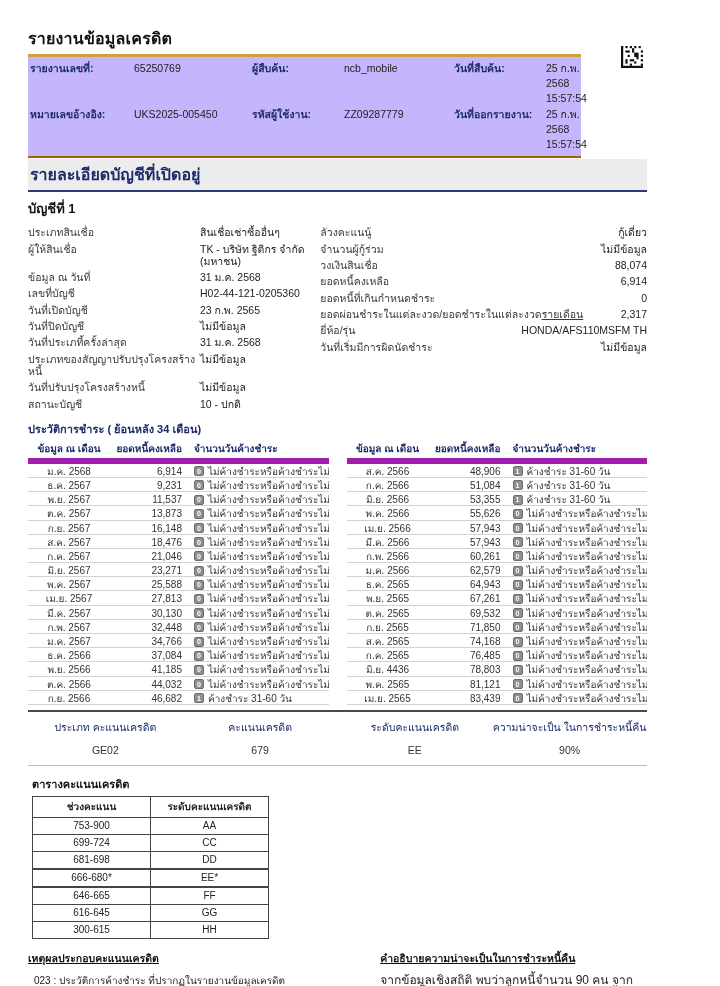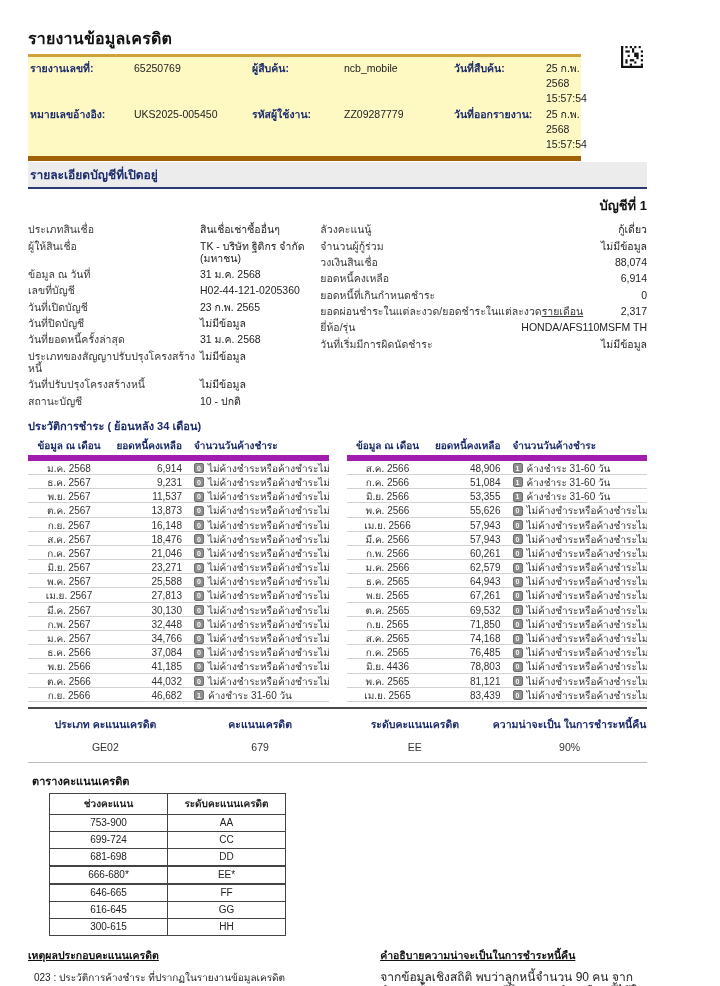--- a/index.html
+++ b/index.html
@@ -8,32 +8,32 @@
     background:#ffffff; color:#222;
     width:720px;
   }
   .page { width:684px; height:986px; overflow:hidden; padding:26px 37px 0 28px; position:relative; background:#fff; }
 
   
   .report-head { position:relative; }
   .head-main { margin-right:66px; }
   .report-title { font-size:16px; font-weight:bold; color:#111; letter-spacing:.2px; padding-bottom:3px; }
   .gold-rule { height:3px; background:#d2a23a; }
-  .meta-band { background:#fef9c3; padding:4px 2px 4px 2px; border-bottom:5px solid #a16207;
+  .meta-band { background:#c4b5fd; padding:4px 2px 4px 2px; border-bottom:2px solid #a16207;
                display:grid; grid-template-columns:104px 118px 92px 110px 92px 1fr; row-gap:1px; }
   .meta-field { display:contents; }
   .meta-label { font-size:10.5px; font-weight:bold; color:#1c2b6b; line-height:15px; }
   .meta-value { font-size:10.5px; color:#222; line-height:15px; }
   .qr { position:absolute; top:20px; right:4px; width:22px; height:22px; }
 
   .section-bar { background:#ececec; border-bottom:2px solid #2b3a73; padding:3px 2px; margin-top:1px; }
-  .section-bar span { font-size:12px; font-weight:bold; color:#1c2b6b; }
+  .section-bar span { font-size:16px; font-weight:bold; color:#1c2b6b; }
 
   
-  .acct-title { text-align:right; font-size:13px; font-weight:bold; color:#111; margin:6px 0 5px 0; }
+  .acct-title { text-align:left; font-size:13px; font-weight:bold; color:#111; margin:6px 0 5px 0; }
   .acct-wrap { display:flex; gap:14px; }
   .acct-col-left  { width:46%; }
   .acct-col-right { width:54%; }
   .acct-row { display:flex; font-size:10.5px; line-height:12px; padding:2.2px 0; }
   .acct-label { color:#3a3a3a; }
   .acct-col-left .acct-label { width:172px; flex:0 0 172px; }
   .acct-value { color:#222; }
   .acct-col-left .acct-value { flex:1; }
   .acct-col-right .acct-value { margin-left:auto; text-align:right; }
   .u { text-decoration:underline; }
@@ -51,27 +51,27 @@
   .h-bal    { text-align:right; padding-right:4px; }
   .h-status { padding-left:8px; display:flex; align-items:center; gap:4px; white-space:nowrap; overflow:hidden; }
   .hist-ico { display:inline-flex; align-items:center; justify-content:center; width:10px; height:10px;
               background:#8f8f8f; border:1px solid #6d6d6d; border-radius:2px; color:#fff;
               font-size:7px; font-weight:bold; flex:0 0 10px; }
   .thick-rule { height:2px; background:#4a4a4a; margin-top:5px; }
 
   
   .score-summary { border-bottom:1px solid #bbb; padding:5px 0 6px 0; }
   .score-grid { display:grid; grid-template-columns:1fr 1fr 1fr 1fr; text-align:center; }
-  .score-grid .sh { font-size:10.5px; font-weight:bold; color:#1c2b6b; padding:2px 0 6px 0; }
+  .score-grid .sh { font-size:10.5px; font-weight:normal; color:#1c2b6b; padding:2px 0 6px 0; }
   .score-grid .sv { font-size:10.5px; color:#333; padding:2px 0 3px 0; }
 
   
   .band-block { margin-top:9px; }
   .band-title { font-size:11px; font-weight:bold; color:#111; margin-bottom:3px; padding-left:4px; }
-  table.bands { border-collapse:collapse; margin-left:21px;border-radius:17px; }
+  table.bands { border-collapse:collapse; margin-left:4px;border-radius:17px; }
   table.bands th, table.bands td {
     border:1px solid #444; font-size:10px; text-align:center;
     width:118px; padding:2.5px 4px; color:#222;
   }
   table.bands th { font-weight:bold; border-width:1.5px; }
   table.bands tr.current td { border-top-width:2px; border-bottom-width:2px; font-weight:normal; }
 
   
   .notes-wrap { display:flex; gap:26px; margin-top:11px; }
   .notes-left { width:55%; }
@@ -181,21 +181,21 @@
           <span class="acct-label">วันที่เปิดบัญชี</span>
           <span class="acct-value">23 ก.พ. 2565</span>
         </div>
 
         <div class="acct-row">
           <span class="acct-label">วันที่ปิดบัญชี</span>
           <span class="acct-value">ไม่มีข้อมูล</span>
         </div>
 
         <div class="acct-row">
-          <span class="acct-label">วันที่ยอดหนี้ครั้งล่าสุด</span>
+          <span class="acct-label">วันที่ประเภที้ครั้งล่าสุด</span>
           <span class="acct-value">31 ม.ค. 2568</span>
         </div>
 
         <div class="acct-row">
           <span class="acct-label">ประเภทของสัญญาปรับปรุงโครงสร้างหนี้</span>
           <span class="acct-value">ไม่มีข้อมูล</span>
         </div>
 
         <div class="acct-row">
           <span class="acct-label">วันที่ปรับปรุงโครงสร้างหนี้</span>

